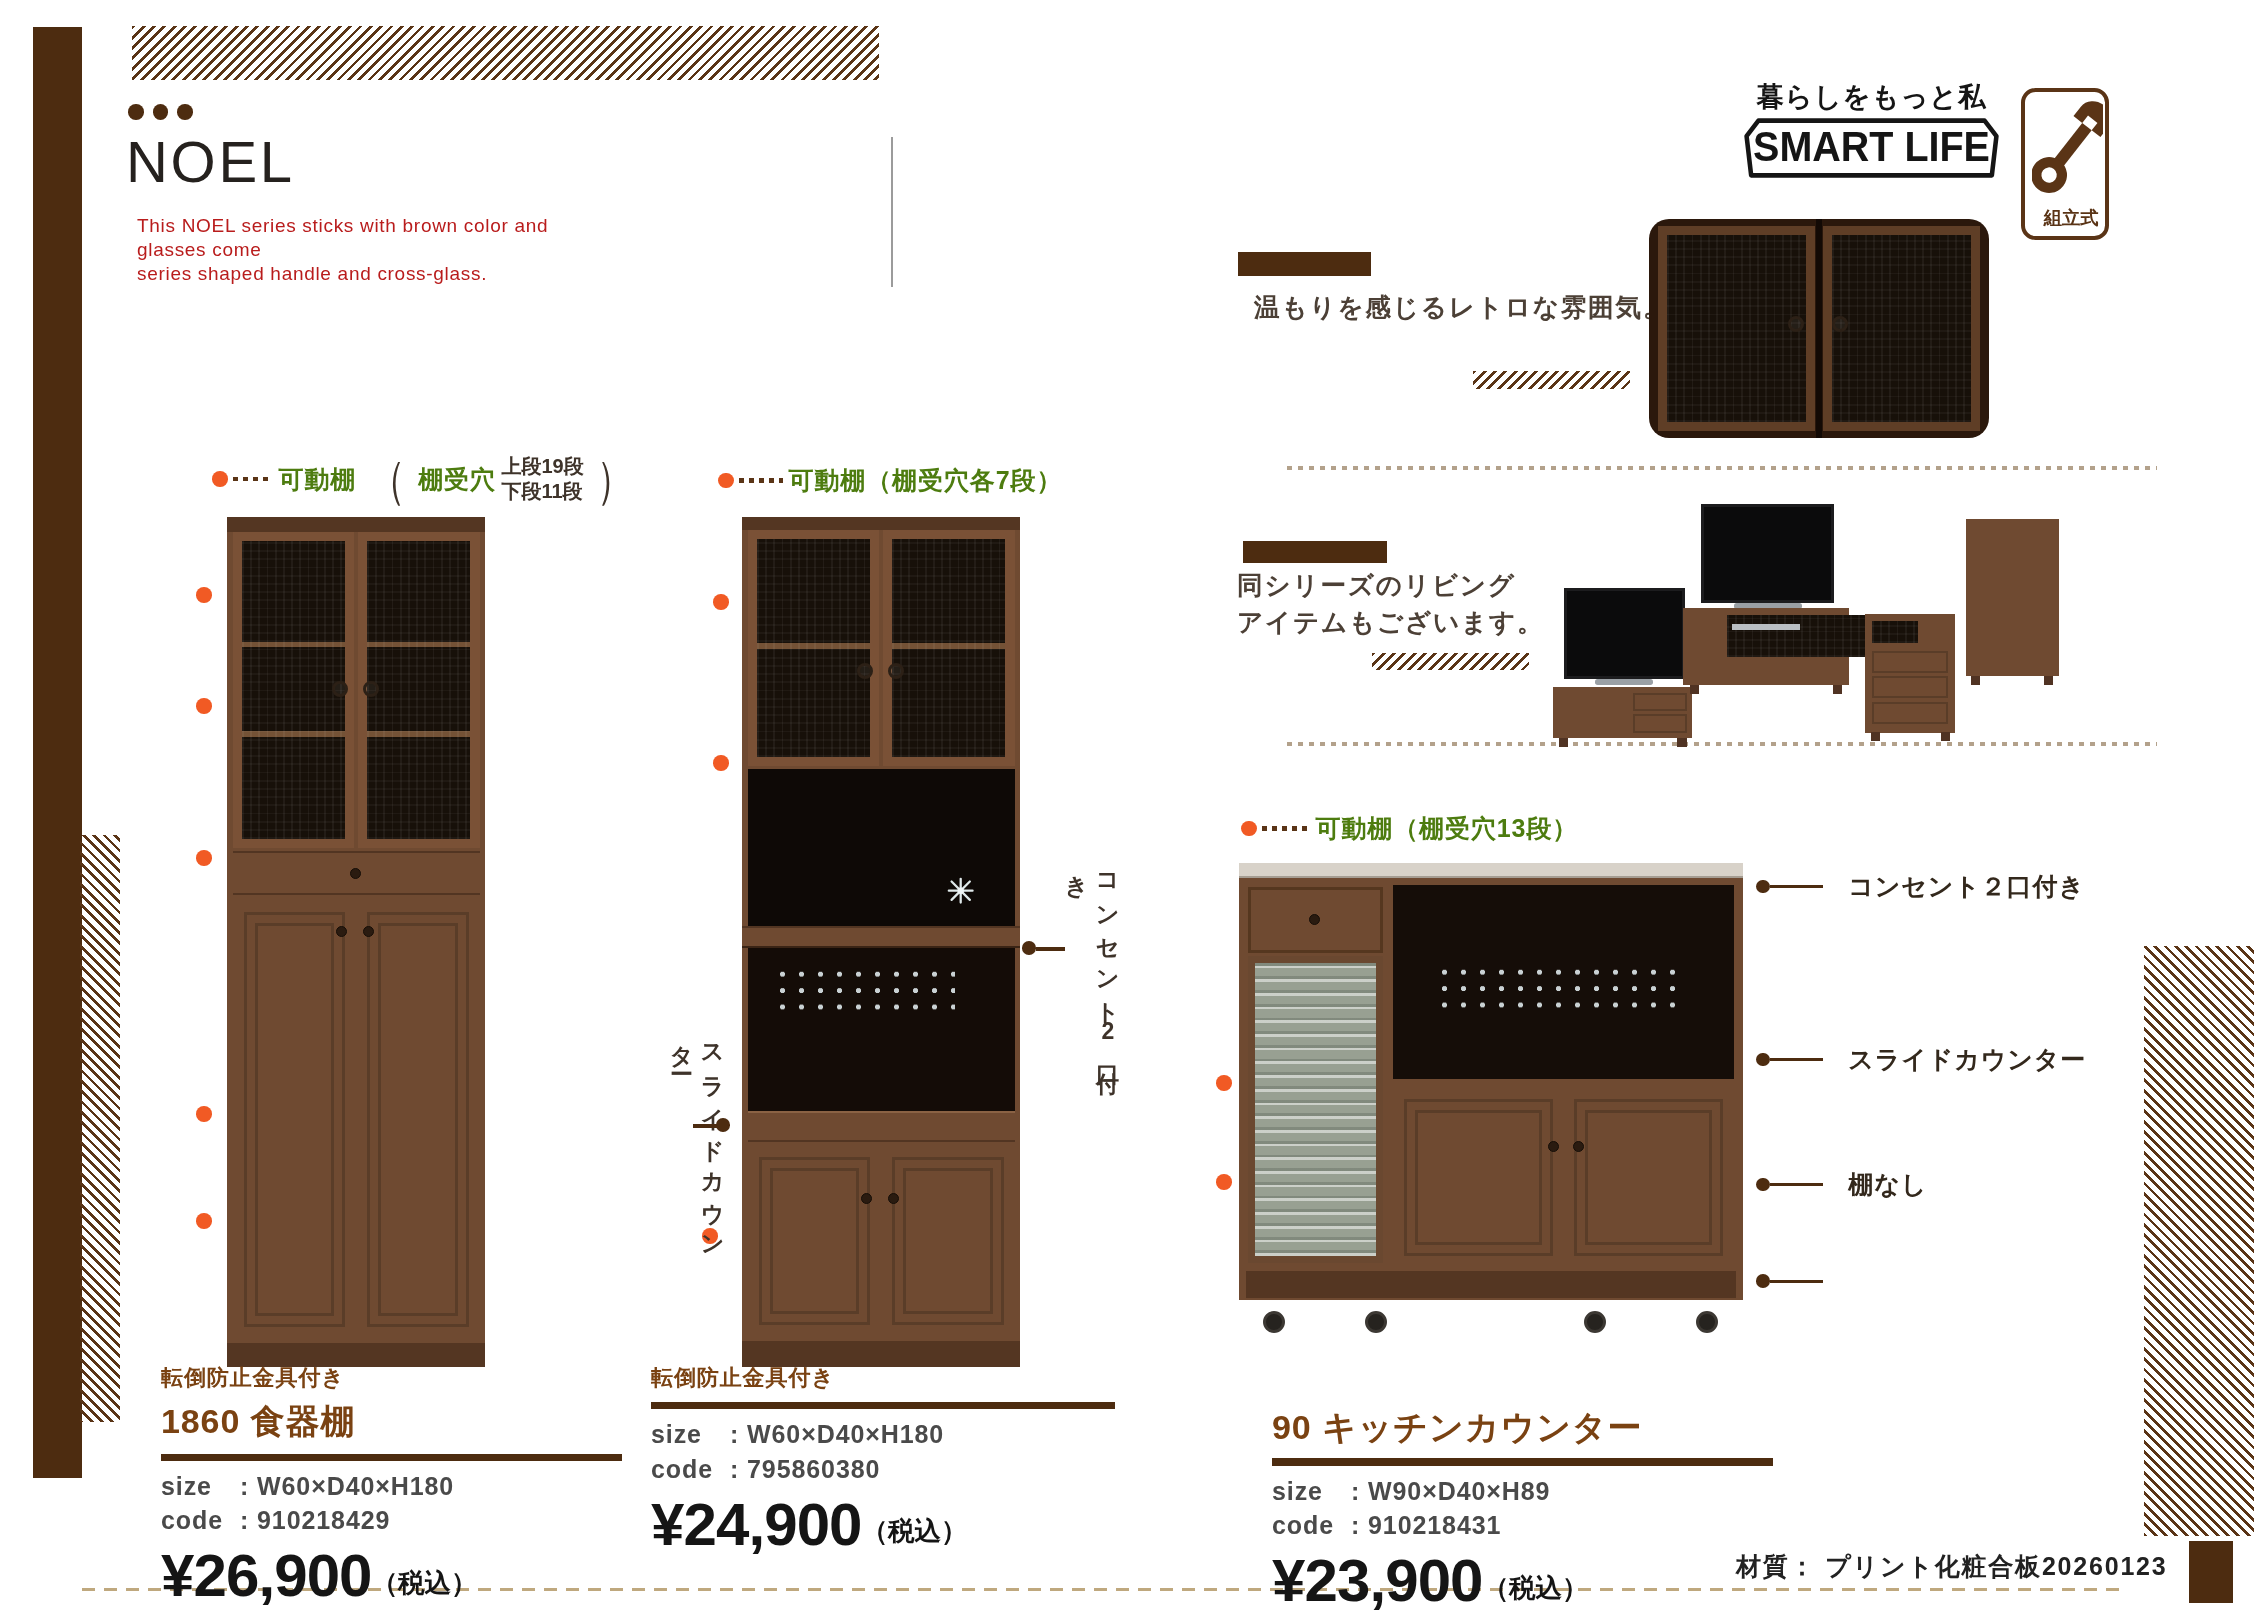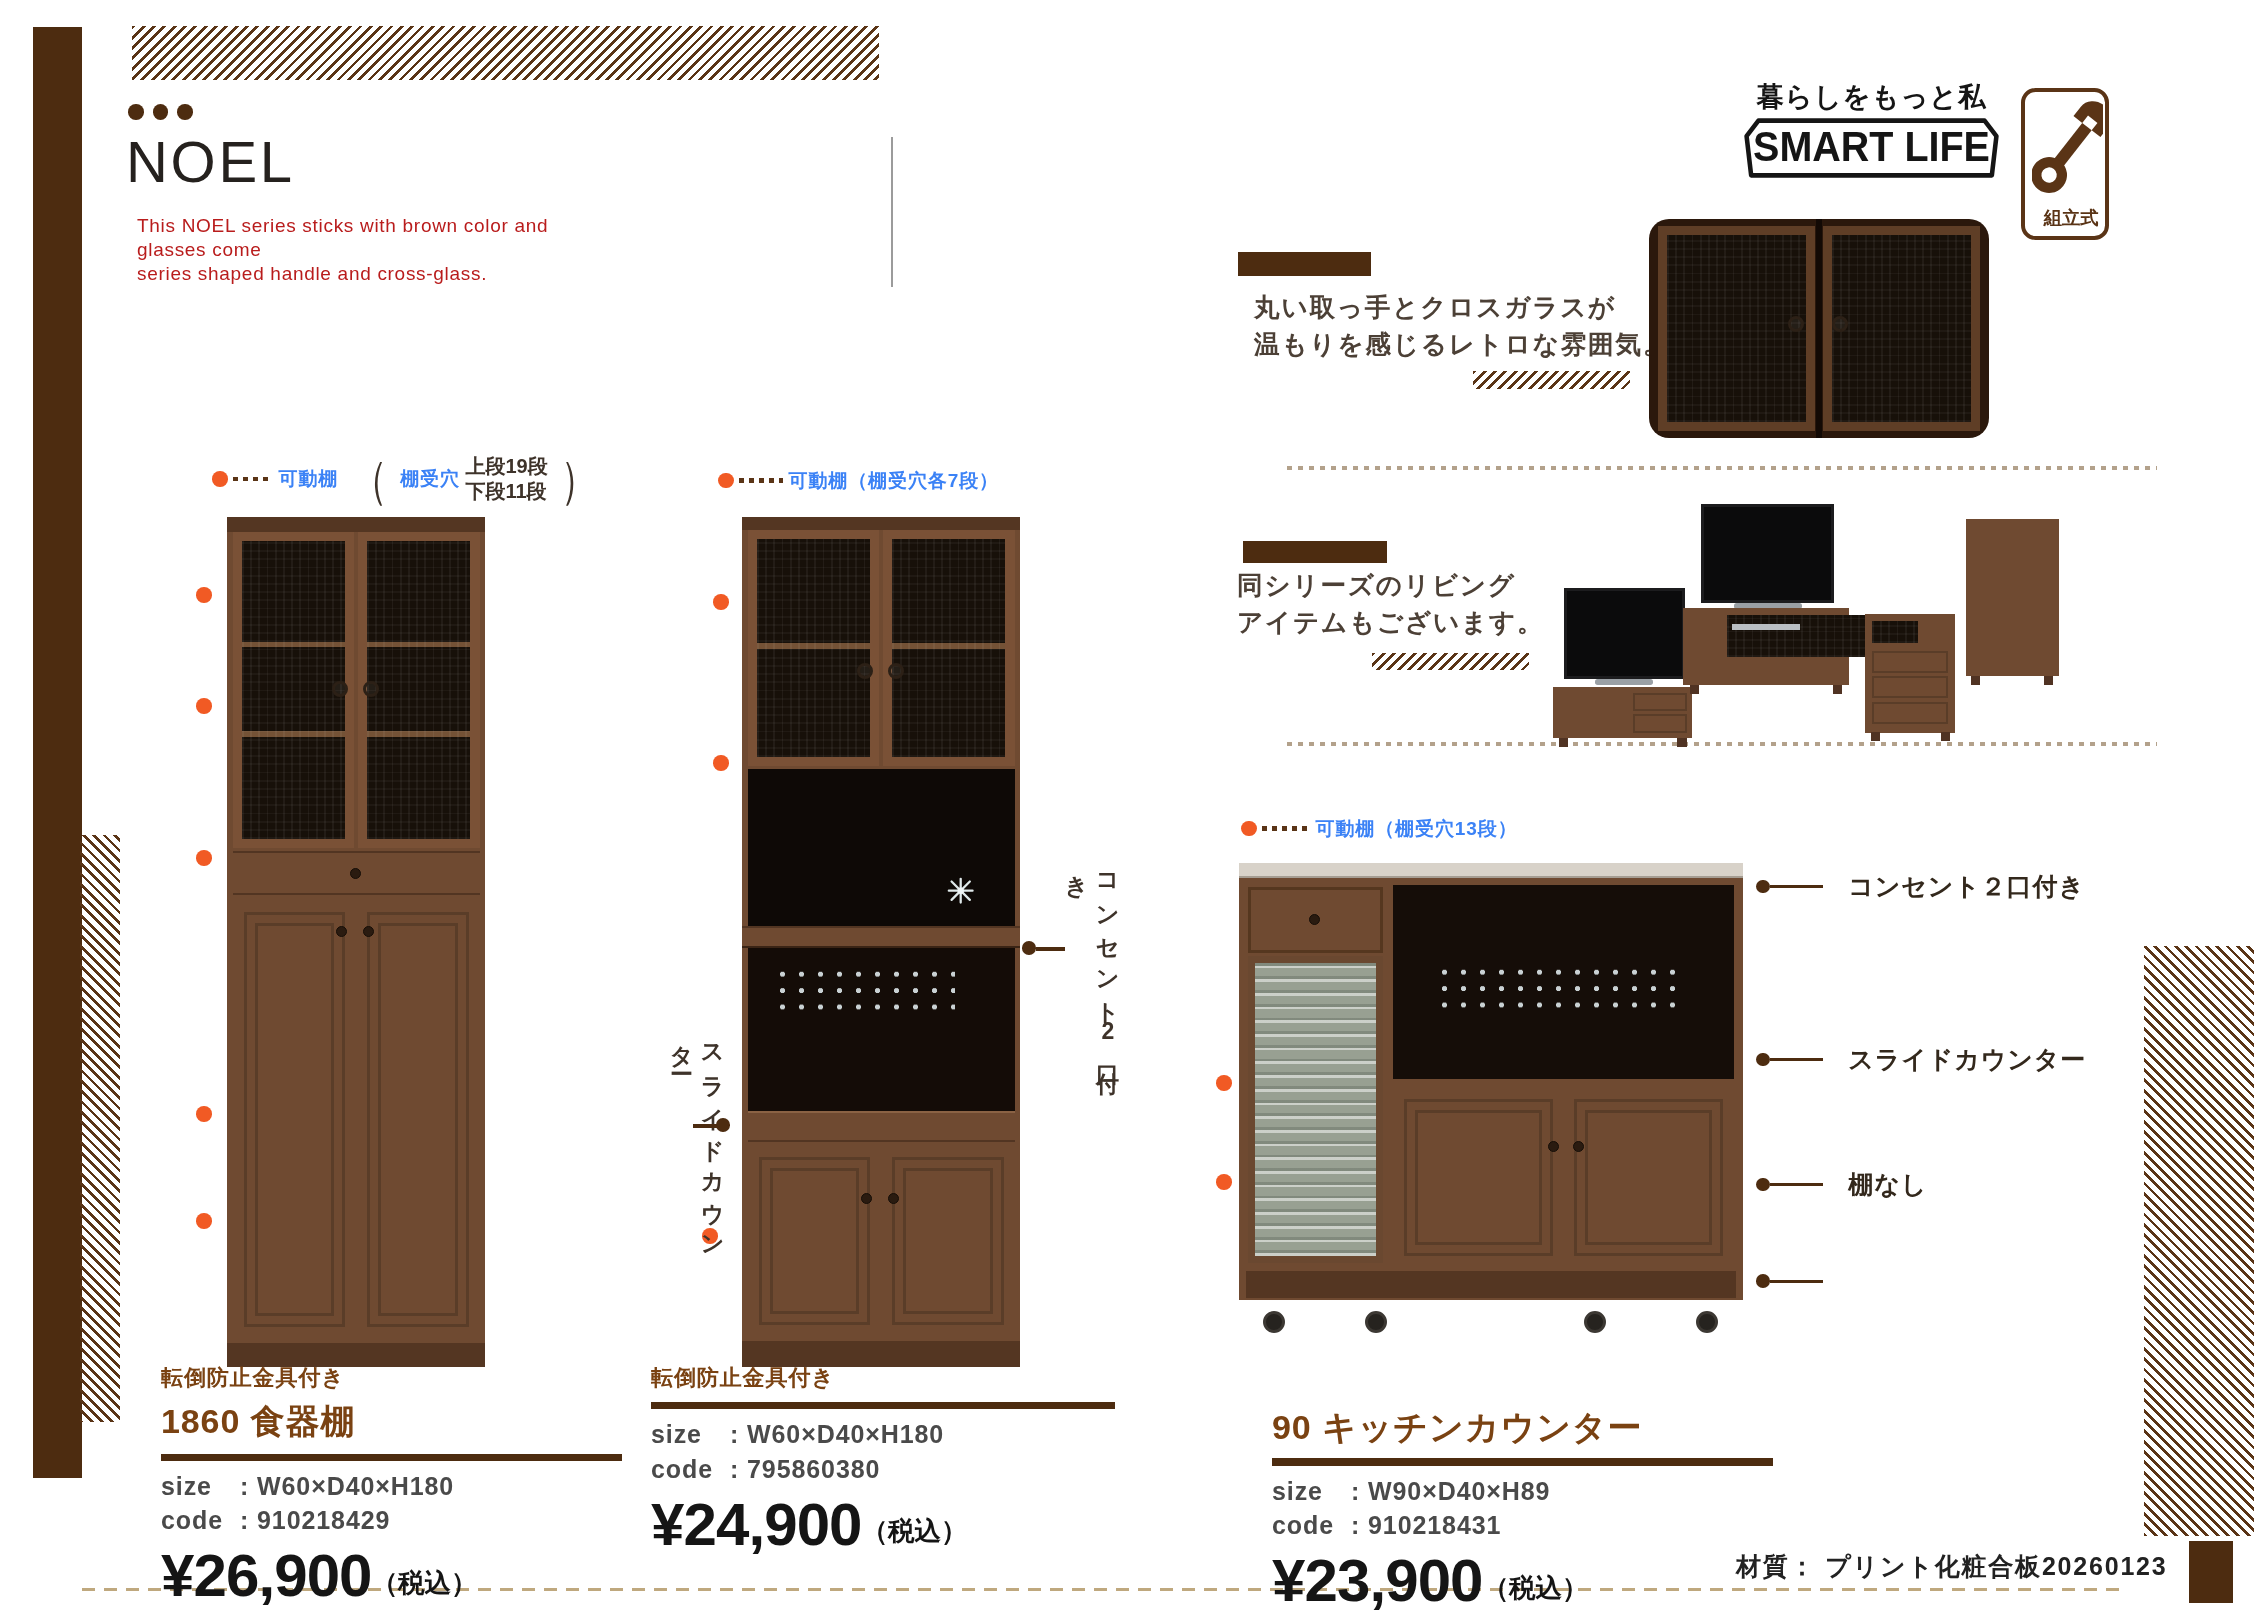--- a/index.html
+++ b/index.html
@@ -21,21 +21,21 @@
   .cline   { height:3.7px; background:#4d2c10; }
   .odot { width:15.5px; height:15.5px; border-radius:50%; background:#f15a24; }
   .bdot { width:13.7px; height:13.7px; border-radius:50%; background:#4d2c10; flex:0 0 auto; }
 
   
   .title { font-size:58px; letter-spacing:2.7px; color:#25211e; }
   .desc  { font-size:19px; line-height:24px; color:#b91c1c; letter-spacing:0.7px; }
   .tagline { font-size:27.4px; font-weight:bold; color:#151515; letter-spacing:0.9px; text-align:center; }
   .logo-text { font-size:42px; font-weight:bold; color:#151515; letter-spacing:0; transform:scaleX(.94); transform-origin:center; }
   .feature-text { font-size:25.6px; line-height:37px; font-weight:bold; color:#4c4036; letter-spacing:1.8px; }
-  .callout-label { font-size:19px; font-weight:bold; color:#3b82f6; letter-spacing:0.9px; }
+  .callout-label { font-size:25px; font-weight:bold; color:#4d7c0f; letter-spacing:0.9px; }
   .bigparen { font-size:51px; font-weight:400; color:#3e332a; line-height:1; transform:scaleX(.7); }
   .stacked { display:flex; flex-direction:column; font-size:20px; line-height:25px; font-weight:bold; color:#3e332a; }
   .antitip { font-size:22px; font-weight:bold; color:#7a4212; letter-spacing:0.9px; }
   .pname { font-size:34px; font-weight:bold; color:#7a4212; letter-spacing:0.9px; }
   .prule { height:7.3px; background:#4d2c10; }
   .specrow { font-size:25px; font-weight:bold; color:#4a4a4a; letter-spacing:0.9px; margin-top:5.5px; }
   .spec-label { display:inline-block; width:79px; }
   .price { font-size:60px; font-weight:bold; color:#151515; letter-spacing:-0.9px; line-height:1; }
   .tax { font-size:26.5px; font-weight:bold; color:#151515; padding-bottom:5.5px; }
   .rcall { font-size:25px; font-weight:bold; color:#33281c; letter-spacing:0.9px; }
@@ -101,21 +101,20 @@
       <path d="M20 14 a20 18 0 0 1 40 0 v14 h-13 v-11 h-14 v11 h-13 z"></path>
       <circle cx="40" cy="100" r="21"></circle>
       <circle cx="40" cy="100" r="9" fill="#ffffff"></circle>
     </g>
   </svg>
   <div class="abs" style="right:6.4px;bottom:6.4px;font-size:18.3px;font-weight:bold;color:#5a3416">組立式</div>
 </div>
 
 <div class="abs brown" style="left:1238px;top:252px;width:133px;height:24px"></div>
 <div class="abs feature-text" style="left:1254px;top:289px">
-  <div>丸い取っ手とクロスガラスが</div>
   <div>温もりを感じるレトロな雰囲気。</div>
 </div>
 <div class="abs hatch-f" style="left:1473px;top:371px;width:157px;height:18.3px"></div>
 
 <div class="abs" style="left:1649px;top:219px;width:340px;height:219px;border-radius:20px;background:#2b180c;overflow:hidden">
   <div class="abs" style="left:9.1px;top:7.3px;width:157px;bottom:7.3px;border:9.1px solid #5f3e26">
     <div class="glassdark" style="width:100%;height:100%"></div>
   </div>
   <div class="abs" style="right:9.1px;top:7.3px;width:157px;bottom:7.3px;border:9.1px solid #5f3e26">
     <div class="glassdark" style="width:100%;height:100%"></div>

